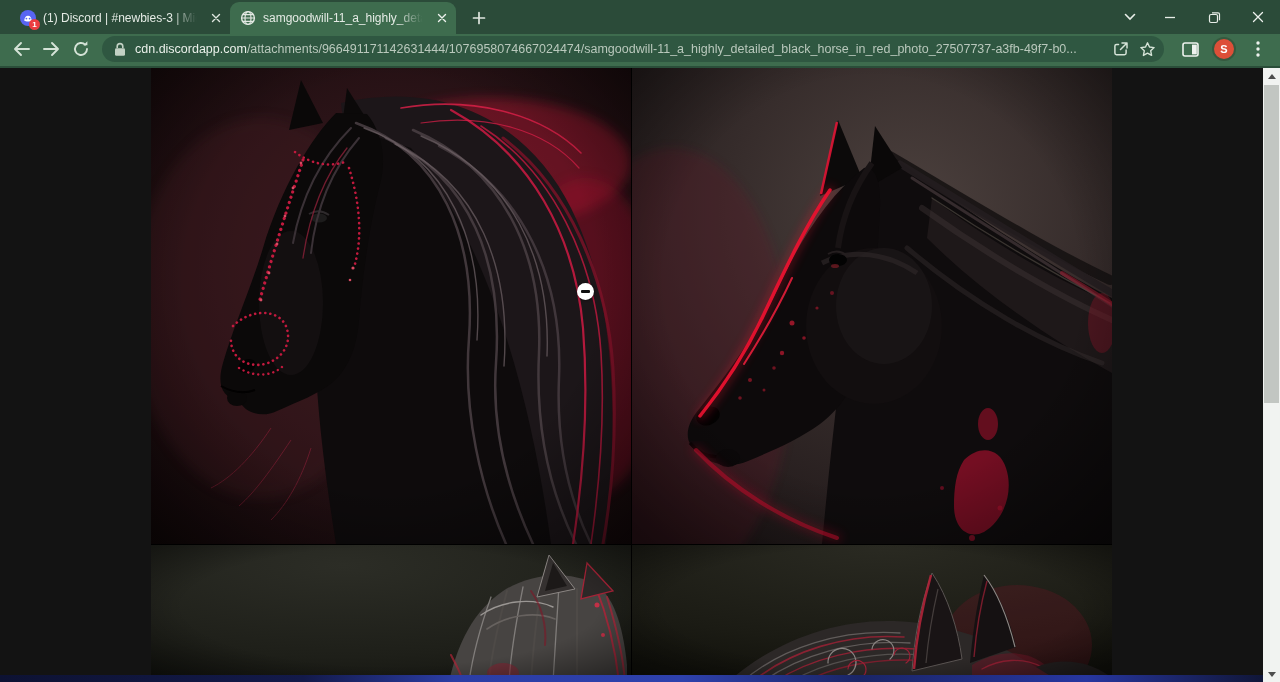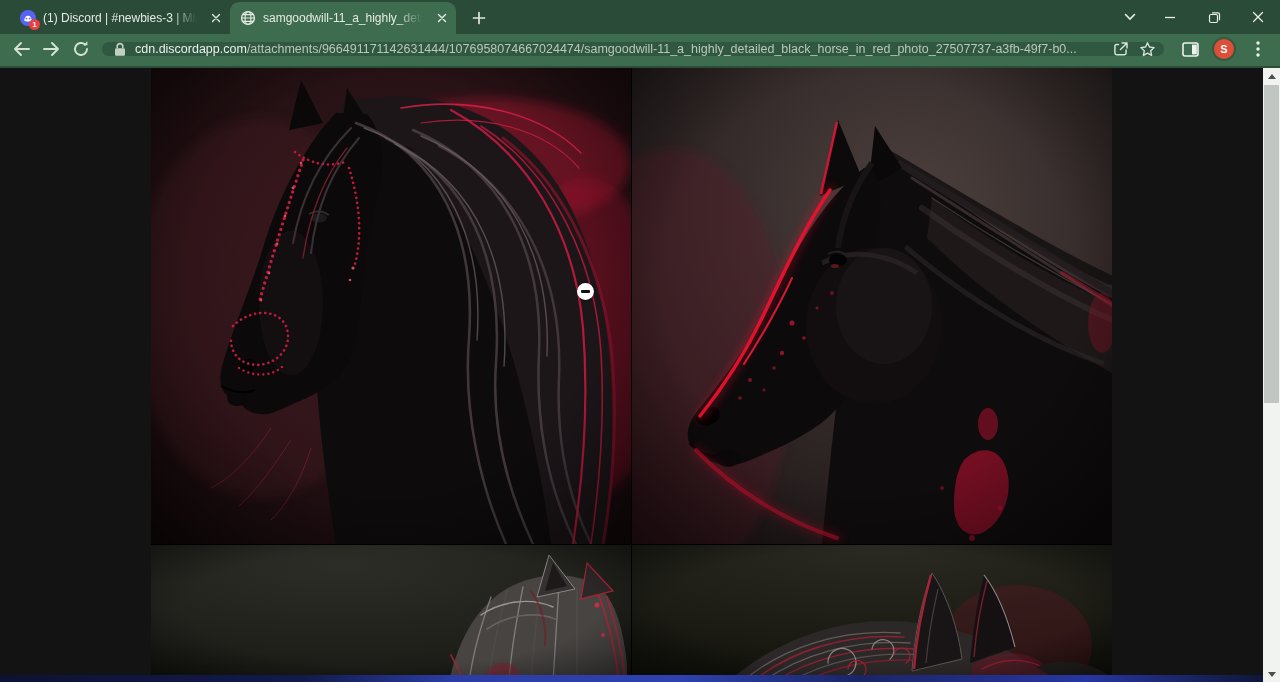--- a/index.html
+++ b/index.html
@@ -26,21 +26,21 @@
                 align-items:center; justify-content:center; }
   .winctrls { position:absolute; right:0; top:0; height:34px; display:flex; align-items:center; }
   .winbtn { width:44px; height:34px; display:flex; align-items:center; justify-content:center; }
   .winbtn.small { width:36px; }
 
   
   .toolbar { height:34px; background:#3e6c4e; border-bottom:2px solid #2a4e39;
              display:flex; align-items:center; padding:0 8px 2px 6px; }
   .navbtn { width:30px; height:28px; display:flex; align-items:center; justify-content:center;
             border-radius:50%; }
-  .omnibox { flex:1; height:14px; margin:0 12px 0 6px; background:#2f5741; border-radius:13px;
+  .omnibox { flex:1; height:26px; margin:0 12px 0 6px; background:#2f5741; border-radius:13px;
              display:flex; align-items:center; padding:0 4px 0 12px; min-width:0; }
   .url { flex:1; min-width:0; white-space:nowrap; overflow:hidden; font-size:12.5px; color:#b9c8bc; }
   .url .domain { color:#eaf0ea; }
   .pillbtn { width:26px; height:26px; display:flex; align-items:center; justify-content:center;
              border-radius:50%; flex:0 0 26px; }
   .tool-right { display:flex; align-items:center; gap:8px; }
   .avatar { width:24px; height:24px; border-radius:50%; background:#dd4f38; color:#fff;
             font-size:11px; font-weight:bold; display:flex; align-items:center; justify-content:center;
             border:2px solid #35593f; }
   .iconbtn { width:28px; height:28px; display:flex; align-items:center; justify-content:center; }

